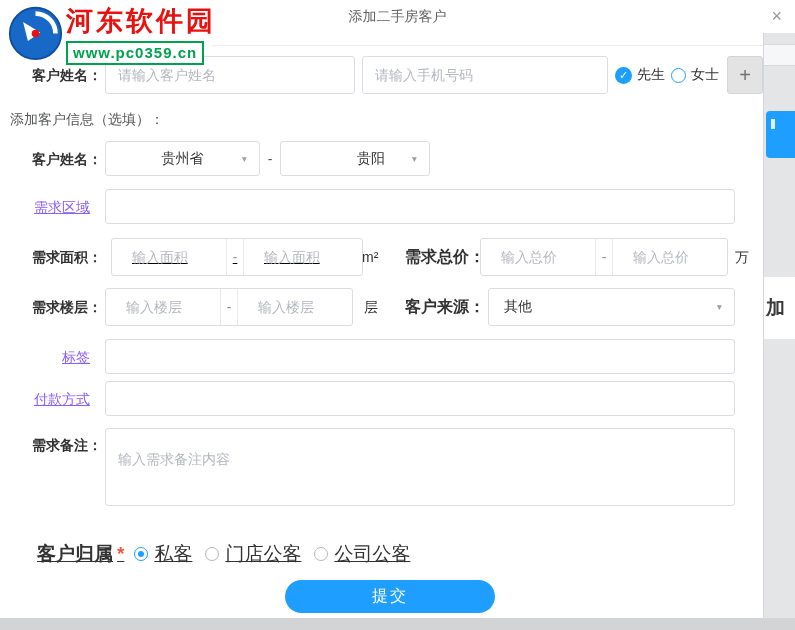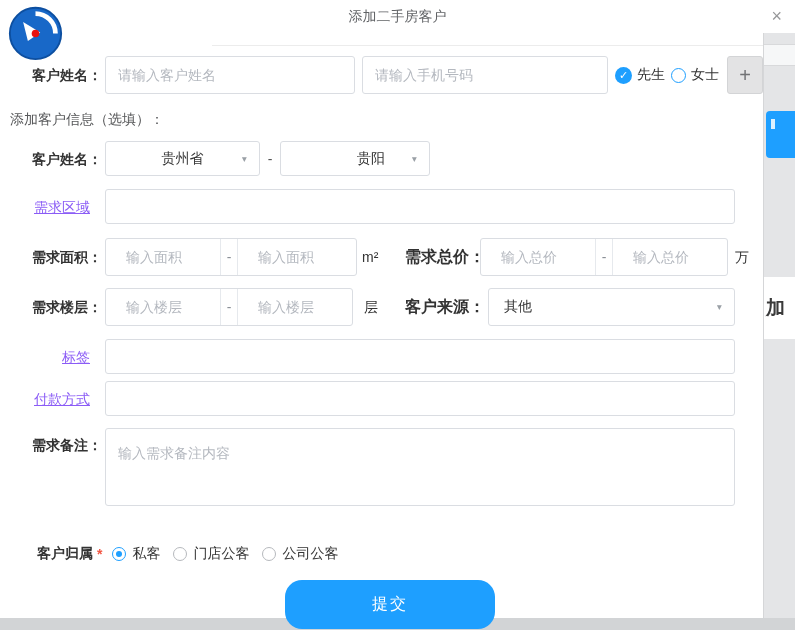--- a/index.html
+++ b/index.html
@@ -54,34 +54,34 @@
   .empty-circle { width:15px; height:15px; border-radius:50%; background:#fff; border:1px solid #1e9fff; margin-right:5px; }
 
   .plus-btn { position:absolute; left:727px; top:0; width:36px; height:38px; background:#e3e3e4;
               border:1px solid #d3d4d6; border-radius:3px; color:#707174; font-size:20px;
               display:flex; align-items:center; justify-content:center; cursor:pointer; }
 
   .section-hint { position:absolute; top:111px; left:10px; font-size:14px; color:#57585a; }
 
   textarea.area { position:absolute; left:105px; top:0; width:630px; height:78px; border:1px solid #dadde2;
                   border-radius:3px; resize:none; font-family:"Liberation Sans", sans-serif;
-                  font-size:14px; color:#333; padding:16px 12px; outline:none; }
+                  font-size:14px; color:#333; padding:22px 12px; outline:none; }
   textarea.area::placeholder { color:#b4b8bf; }
 
-  .owner-row { position:absolute; top:545px; left:37px; display:flex; align-items:center; font-size:14px; color:#333; height:18px; }
+  .owner-row { position:absolute; top:545px; left:37px; display:flex; align-items:center; font-size:19px; color:#333; height:18px;text-decoration:underline; }
   .owner-label { font-weight:700; }
   .req { color:#f25643; margin:0 10px 0 4px; font-weight:700; }
   .opt { display:flex; align-items:center; margin-right:13px; cursor:pointer; }
   .radio { width:14px; height:14px; border-radius:50%; border:1px solid #b6b9bd; background:#fff;
            margin-right:6px; position:relative; }
   .radio.on { border-color:#1e9fff; }
   .radio.on::after { content:""; position:absolute; left:3px; top:3px; width:6px; height:6px;
                      border-radius:50%; background:#1e9fff; }
 
-  .submit-btn { position:absolute; left:285px; top:580px; width:210px; height:49px; border-radius:17px;
+  .submit-btn { position:absolute; left:285px; top:580px; width:210px; height:33px; border-radius:17px;
                 background:#1e9fff; color:#fff; font-size:16px; letter-spacing:2px;
                 display:flex; align-items:center; justify-content:center; cursor:pointer; }
 
   
   .bg-strip { position:absolute; left:763px; top:33px; width:32px; height:585px; background:#e4e5e7;
               border-left:1px solid #d5d6d8; }
   .frag-a { position:absolute; left:0; top:11px; width:32px; height:22px; background:#f6f7f8;
             border-top:1px solid #d8d9db; border-bottom:1px solid #d8d9db; }
   .frag-blue { position:absolute; left:2px; top:78px; width:30px; height:47px; background:#1e9fff;
                border-radius:4px 0 0 4px; }
@@ -109,20 +109,24 @@
 <div class="divider"></div>
 
 <div class="logo">
   <svg class="logo-icon" viewBox="0 0 60 60">
     <circle cx="30" cy="31" r="27" fill="#1868c8"></circle>
     <circle cx="30" cy="31" r="27" fill="none" stroke="#0d4fa0" stroke-width="2"></circle>
     <path d="M30 10 A21 21 0 0 1 51 31" fill="none" stroke="#ffffff" stroke-width="5"></path>
     <polygon points="17,19 35,30 22,39" fill="#ffffff"></polygon>
     <circle cx="30" cy="31" r="4" fill="#e8110f"></circle>
   </svg>
+  <div class="logo-col">
+    <div class="logo-name">河东软件园</div>
+    <span class="logo-url">www.pc0359.cn</span>
+  </div>
 </div>
 
 <div class="row" style="top:56px;height:48px;text-decoration:underline;">
   <span class="lbl lh38">客户姓名：</span>
   <input class="inp" style="left: 105px; top: 0px; width: 250px; height: 38px;" type="text" placeholder="请输入客户姓名">
   <input class="inp" style="left: 362px; top: 0px; width: 246px; height: 38px;" type="text" placeholder="请输入手机号码">
   <div class="gender" style="left:615px;top:0;">
     <span class="chk-circle">✓</span>
     <span>先生</span>
   </div>
@@ -148,21 +152,21 @@
   </div>
 </div>
 
 <div class="row" style="top:189px;height:36px;">
   <span class="link-lbl lh36">需求区域</span>
   <input class="inp" style="left: 105px; top: 0px; width: 630px; height: 35px;" type="text">
 </div>
 
 <div class="row" style="top:238px;height:38px;">
   <span class="lbl lh38">需求面积：</span>
-  <div class="grp" style="left:105px;top:0;width:252px;">
+  <div class="grp" style="left:111px;top:0;width:252px;text-decoration:underline;">
     <input type="text" placeholder="输入面积" style="">
     <span class="sep">-</span>
     <input type="text" placeholder="输入面积" style="">
   </div>
   <span class="unit lh38" style="left:362px;">m²</span>
   <span class="lbl2 lh38" style="left:405px;">需求总价：</span>
   <div class="grp" style="left:480px;top:0;width:248px;">
     <input type="text" placeholder="输入总价" style="">
     <span class="sep">-</span>
     <input type="text" placeholder="输入总价" style="">

